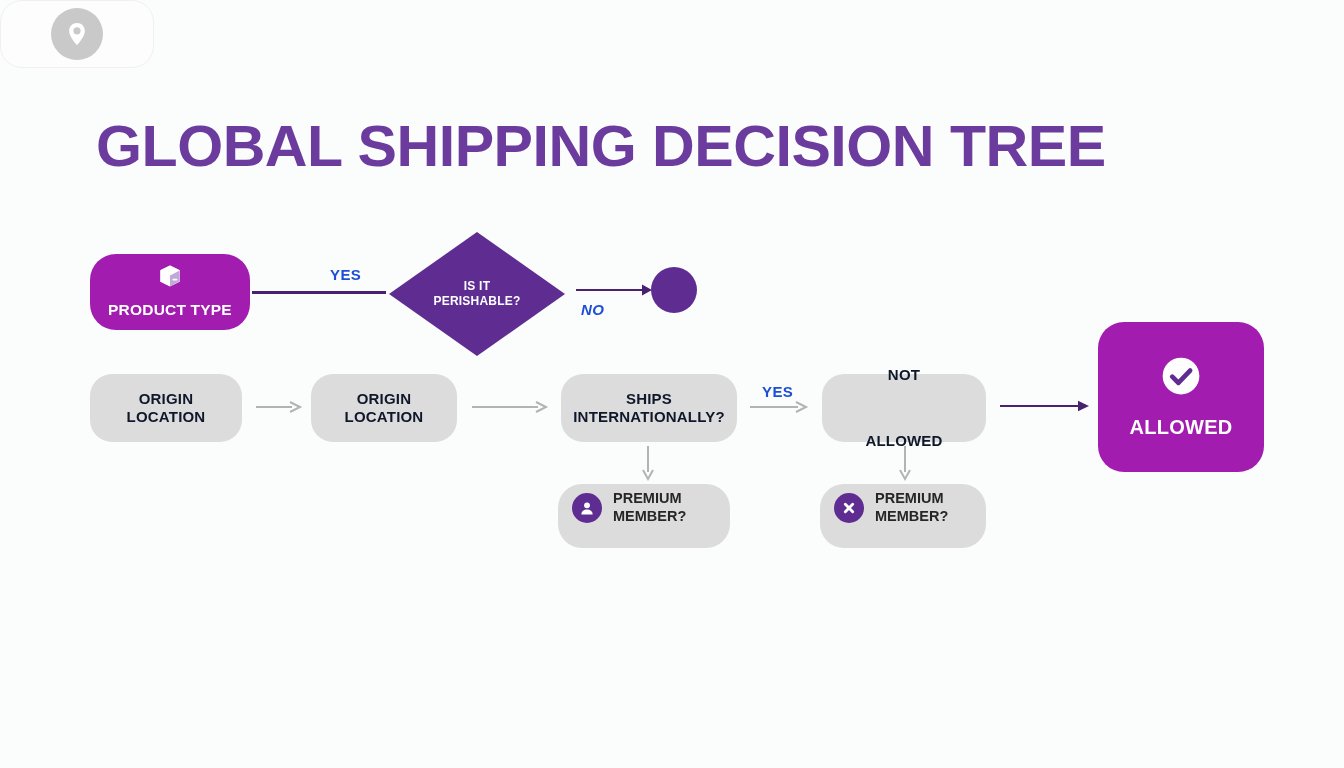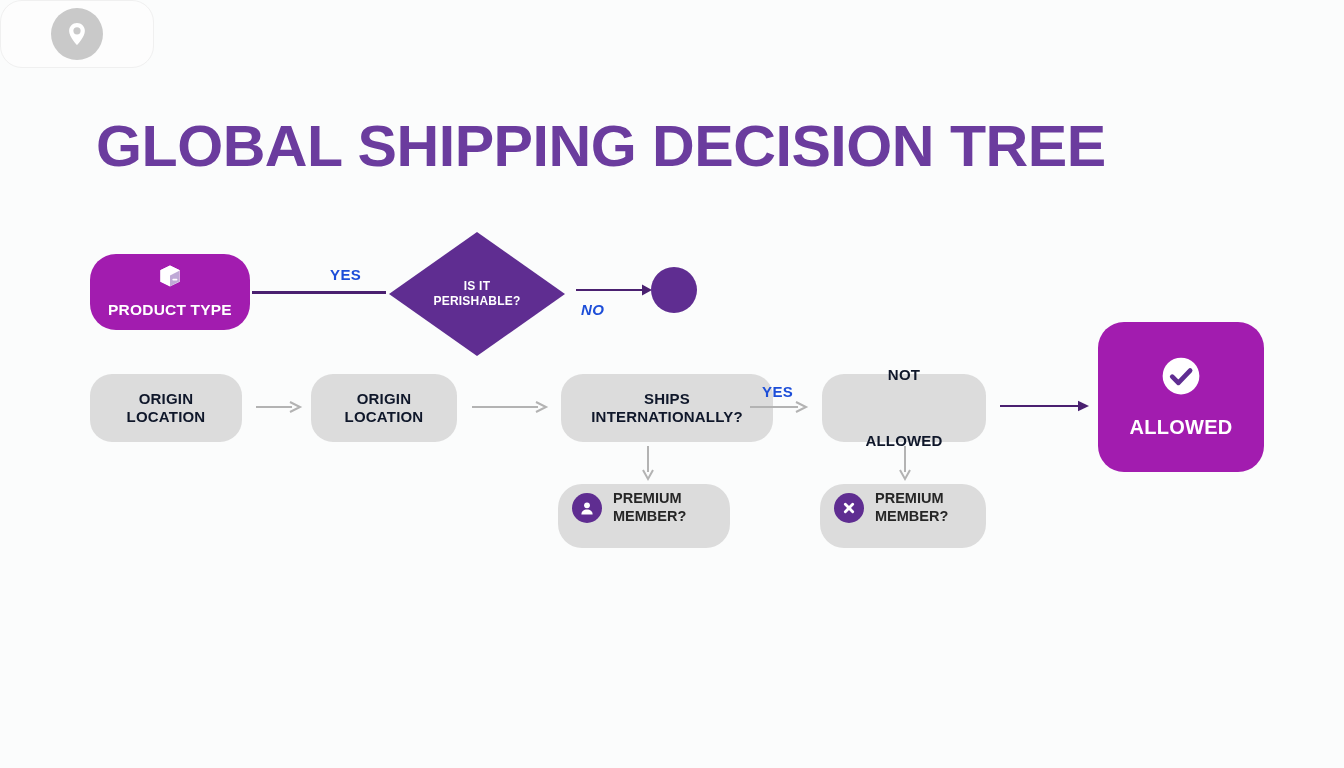--- a/index.html
+++ b/index.html
@@ -83,21 +83,21 @@
 
   #end-circle {
     position:absolute;
     left:651px; top:267px; width:46px; height:46px;
     border-radius:50%;
     background:#5f2d91;
   }
 
   #origin-1 { left:90px;  top:374px; width:152px; height:68px; }
   #origin-2 { left:311px; top:374px; width:146px; height:68px; }
-  #ships    { left:561px; top:374px; width:212px; height:68px; }
+  #ships    { left:561px; top:374px; width:176px; height:68px; }
   #not-allowed { left:822px; top:374px; width:164px; height:68px;gap:48px; }
 
   #customer-tier { left:90px;  top:484px; width:154px; height:64px; }
   #pin-box       { left:310px; top:482px; width:154px; height:68px;
                    display:flex; align-items:center; justify-content:center; }
 
   .member-box {
     position:absolute;
     display:flex; align-items:center;
     border-radius:24px;

